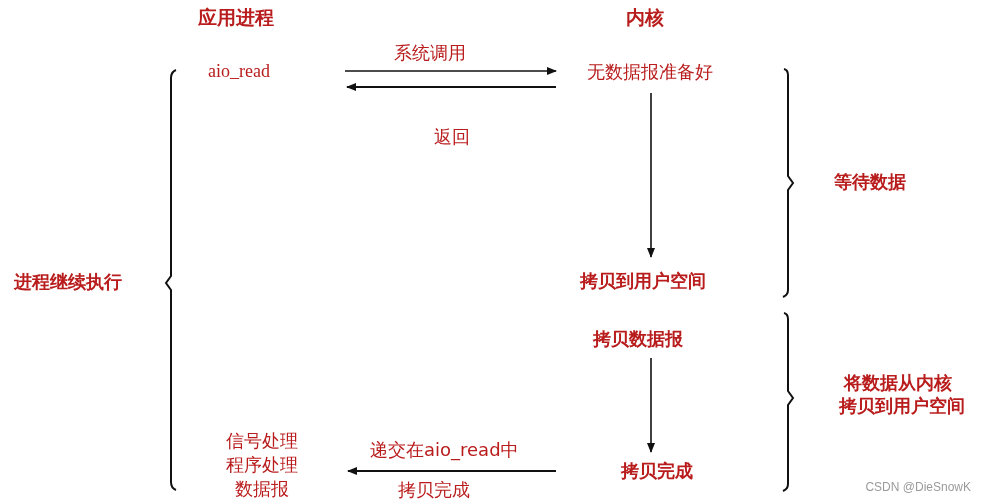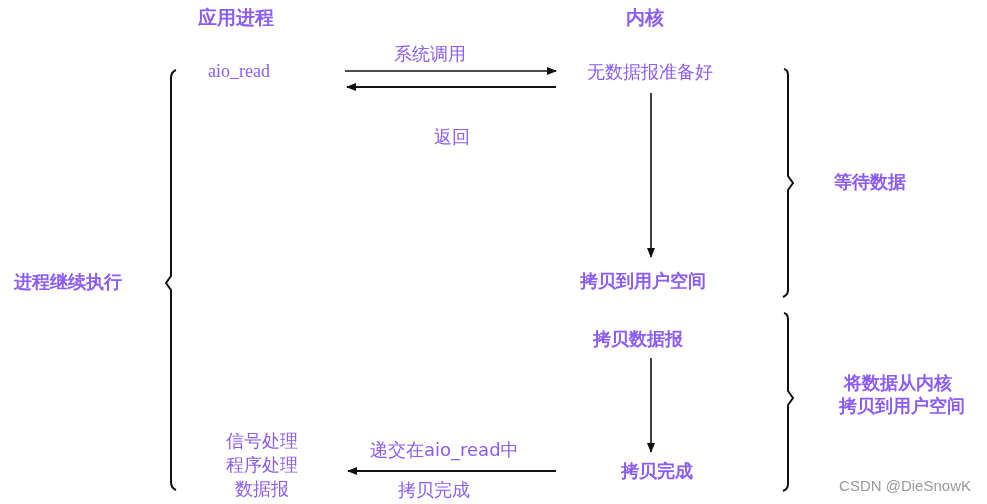--- a/index.html
+++ b/index.html
@@ -1,25 +1,25 @@
 <!DOCTYPE html>
 <html><head>
 <meta charset="utf-8">
 <style>
   html, body { margin: 0; padding: 0; background: #ffffff; }
   body { width: 987px; height: 504px; position: relative; overflow: hidden;
          font-family: "DejaVu Serif", "Liberation Serif", serif; color: #111; }
-  .t { position: absolute; white-space: nowrap; color: #8b5cf6; line-height: 1; }
+  .t { position: absolute; white-space: nowrap; color: #b91c1c; line-height: 1; }
   .hdr { font-weight: bold; font-size: 19px; font-family: "DejaVu Sans", sans-serif; }
   .lbl { font-size: 18px; font-family: "DejaVu Sans", sans-serif; font-weight: bold; }
   .lbl-n { font-size: 18px; font-family: "DejaVu Sans", sans-serif; }
   .mono { font-size: 18px; font-family: "Liberation Serif", serif; }
   .ctr { text-align: center; }
   svg.lines { position: absolute; left: 0; top: 0; }
-  .wm { position: absolute; right: 16px; bottom: 10px; font-size: 15px;
+  .wm { position: absolute; right: 16px; bottom: 10px; font-size: 12px;
         color: #9a9a9a; font-family: "Liberation Sans", sans-serif; }
 </style>
 </head>
 <body>
 
 <svg class="lines" width="987" height="504">
   <defs>
     <marker id="ah" markerWidth="10" markerHeight="8" refX="9" refY="4" orient="auto" markerUnits="userSpaceOnUse">
       <path d="M0,0 L10,4 L0,8 z" fill="#111"></path>
     </marker>
@@ -40,21 +40,21 @@
   <path d="M784,69 Q788,70 788,75 L788,176 L793,183 L788,190 L788,290 Q788,295 783,297" fill="none" stroke="#111" stroke-width="2"></path>
 
   <path d="M784,313 Q788,314 788,319 L788,391 L793,398 L788,405 L788,484 Q788,489 783,491" fill="none" stroke="#111" stroke-width="2"></path>
 </svg>
 
 <div class="t hdr" style="left:198px;top:8px;">应用进程</div>
 <div class="t hdr" style="left:626px;top:8px;">内核</div>
 
 <div class="t mono" style="left:208px;top:62px;">aio_read</div>
 
-<div class="t lbl-n" style="left:394px;top:45px;">系统调用</div>
+<div class="t lbl-n" style="left:394px;top:45px;font-family:Liberation Mono, monospace;">系统调用</div>
 <div class="t lbl-n" style="left:434px;top:104px;margin-top:24px;">返回</div>
 
 <div class="t lbl-n" style="left:587px;top:63px;">无数据报准备好</div>
 <div class="t lbl" style="left:580px;top:272px;">拷贝到用户空间</div>
 <div class="t lbl" style="left:593px;top:330px;">拷贝数据报</div>
 <div class="t lbl" style="left:605px;top:462px;margin-left:16px;">拷贝完成</div>
 
 <div class="t lbl" style="left:834px;top:173px;">等待数据</div>
 <div class="t lbl ctr" style="left:833px;top:374px;width:130px;">将数据从内核</div>
 <div class="t lbl ctr" style="left:822px;top:397px;width:160px;">拷贝到用户空间</div>

